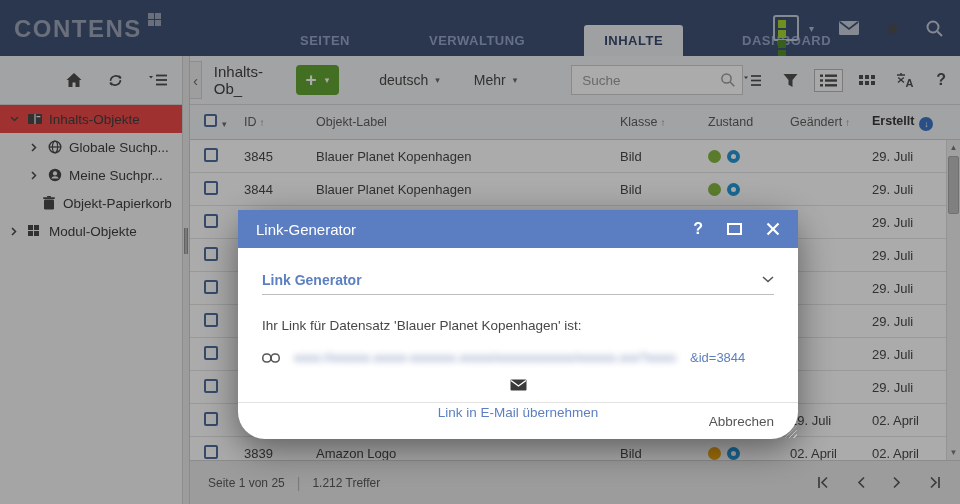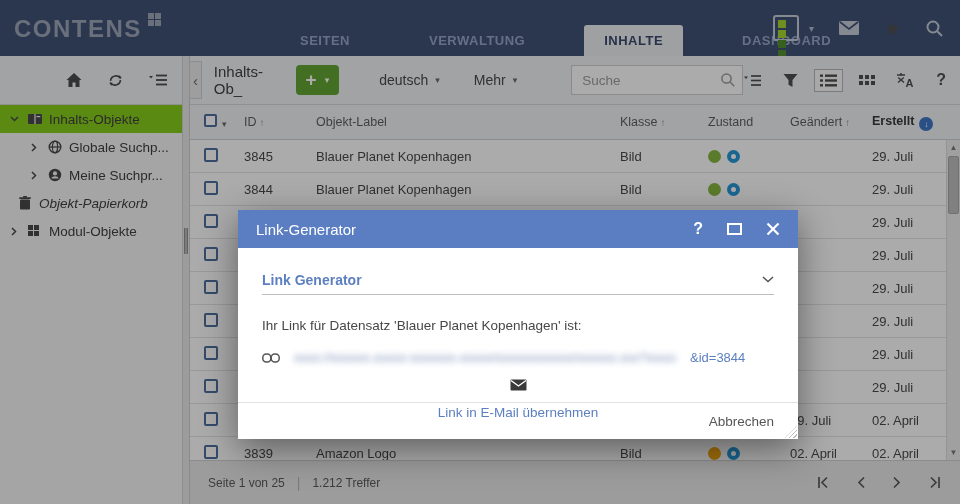--- a/index.html
+++ b/index.html
@@ -29,23 +29,23 @@
   .sidebar{width:182px;background:#f6f6f6;position:relative;}
   .splitter{width:8px;background:#e9e9e9;border-left:1px solid #d2d2d2;border-right:1px solid #cccccc;position:relative;cursor:col-resize;}
   .grip{position:absolute;top:172px;left:1px;width:4px;height:26px;background:#b5b5b5;border-left:1px solid #8f8f8f;border-right:1px solid #8f8f8f;}
   .main{flex:1;position:relative;background:#fff;}
 
   
   .side-toolbar{height:49px;background:#f2f3f4;border-bottom:1px solid #d6d6d6;display:flex;align-items:center;justify-content:flex-end;gap:24px;padding-right:14px;}
   .icon-btn{display:flex;align-items:center;justify-content:center;cursor:pointer;color:#4a4a4a;}
   .tree{list-style:none;margin:0;padding:0;font-size:13.5px;color:#3a3a3a;}
   .tree li{height:28px;display:flex;align-items:center;gap:6px;padding-left:8px;cursor:pointer;}
-  .tree li.sel{background:#84cc16;}
+  .tree li.sel{background:#ef4444;}
   .tree li.lvl1{padding-left:28px;}
-  .tree li.noexp{padding-left:16px;font-style:italic;}
+  .tree li.noexp{padding-left:40px;}
   .exp{width:12px;display:flex;justify-content:center;color:#555;}
   .ticon{width:17px;display:flex;justify-content:center;}
   .mini-grid i{float:left;width:5px;height:5px;margin:0 1px 1px 0;background:#444;}
   .mini-grid{width:13px;height:13px;}
 
   
   .main-toolbar{height:49px;background:#f2f3f4;border-bottom:1px solid #d6d6d6;display:flex;align-items:center;padding:0 14px 0 0;font-size:14px;color:#444;}
   .collapse-btn{width:15px;height:38px;border:1px solid #cfcfcf;background:#ececec;display:flex;align-items:center;justify-content:center;color:#666;font-size:15px;cursor:pointer;border-left:none;}
   .panel-title{margin-left:12px;font-size:15px;color:#3c3c3c;}
   .add-btn{margin-left:22px;background:#5ea32c;color:#fff;border-radius:4px;height:30px;padding:0 10px;display:flex;align-items:center;gap:8px;cursor:pointer;}
@@ -96,21 +96,21 @@
   
   .statusbar{position:absolute;left:0;right:0;bottom:0;height:44px;background:#e9e9e9;border-top:1px solid #cfcfcf;
              display:flex;align-items:center;padding:0 18px;font-size:12px;color:#555;z-index:6;}
   .sb-div{margin:0 12px;color:#b5b5b5;font-size:14px;}
   .pager{margin-left:auto;display:flex;align-items:center;gap:26px;}
   .pager .icon-btn{color:#555;}
 
   
   .backdrop{position:absolute;inset:0;background:rgba(15,15,15,0.35);z-index:40;}
   .modal{position:absolute;left:238px;top:210px;width:560px;height:229px;background:#fff;z-index:50;
-         box-shadow:0 10px 34px rgba(0,0,0,0.45);font-size:14px;}
+         box-shadow:0 10px 34px rgba(0,0,0,0.45);font-size:14px;border-radius:27px;}
   .modal-head{height:38px;background:#5b7ec2;color:#fff;display:flex;align-items:center;padding:0 18px;}
   .modal-title{font-size:15px;}
   .mh-icons{margin-left:auto;display:flex;align-items:center;gap:24px;}
   .mh-q{font-size:16px;font-weight:700;color:#fff;cursor:pointer;}
   .mh-max{width:15px;height:12px;border:2px solid #fff;cursor:pointer;}
   .modal-body{padding:0 24px;}
   .sel-row{margin-top:17px;height:30px;border-bottom:1px solid #bdbdbd;display:flex;align-items:center;cursor:pointer;font-weight:bold;}
   .sel-val{color:#5b7fc0;font-size:14px;}
   .sel-chev{margin-left:auto;}
   .msg{margin-top:23px;color:#474747;font-size:13.5px;}

